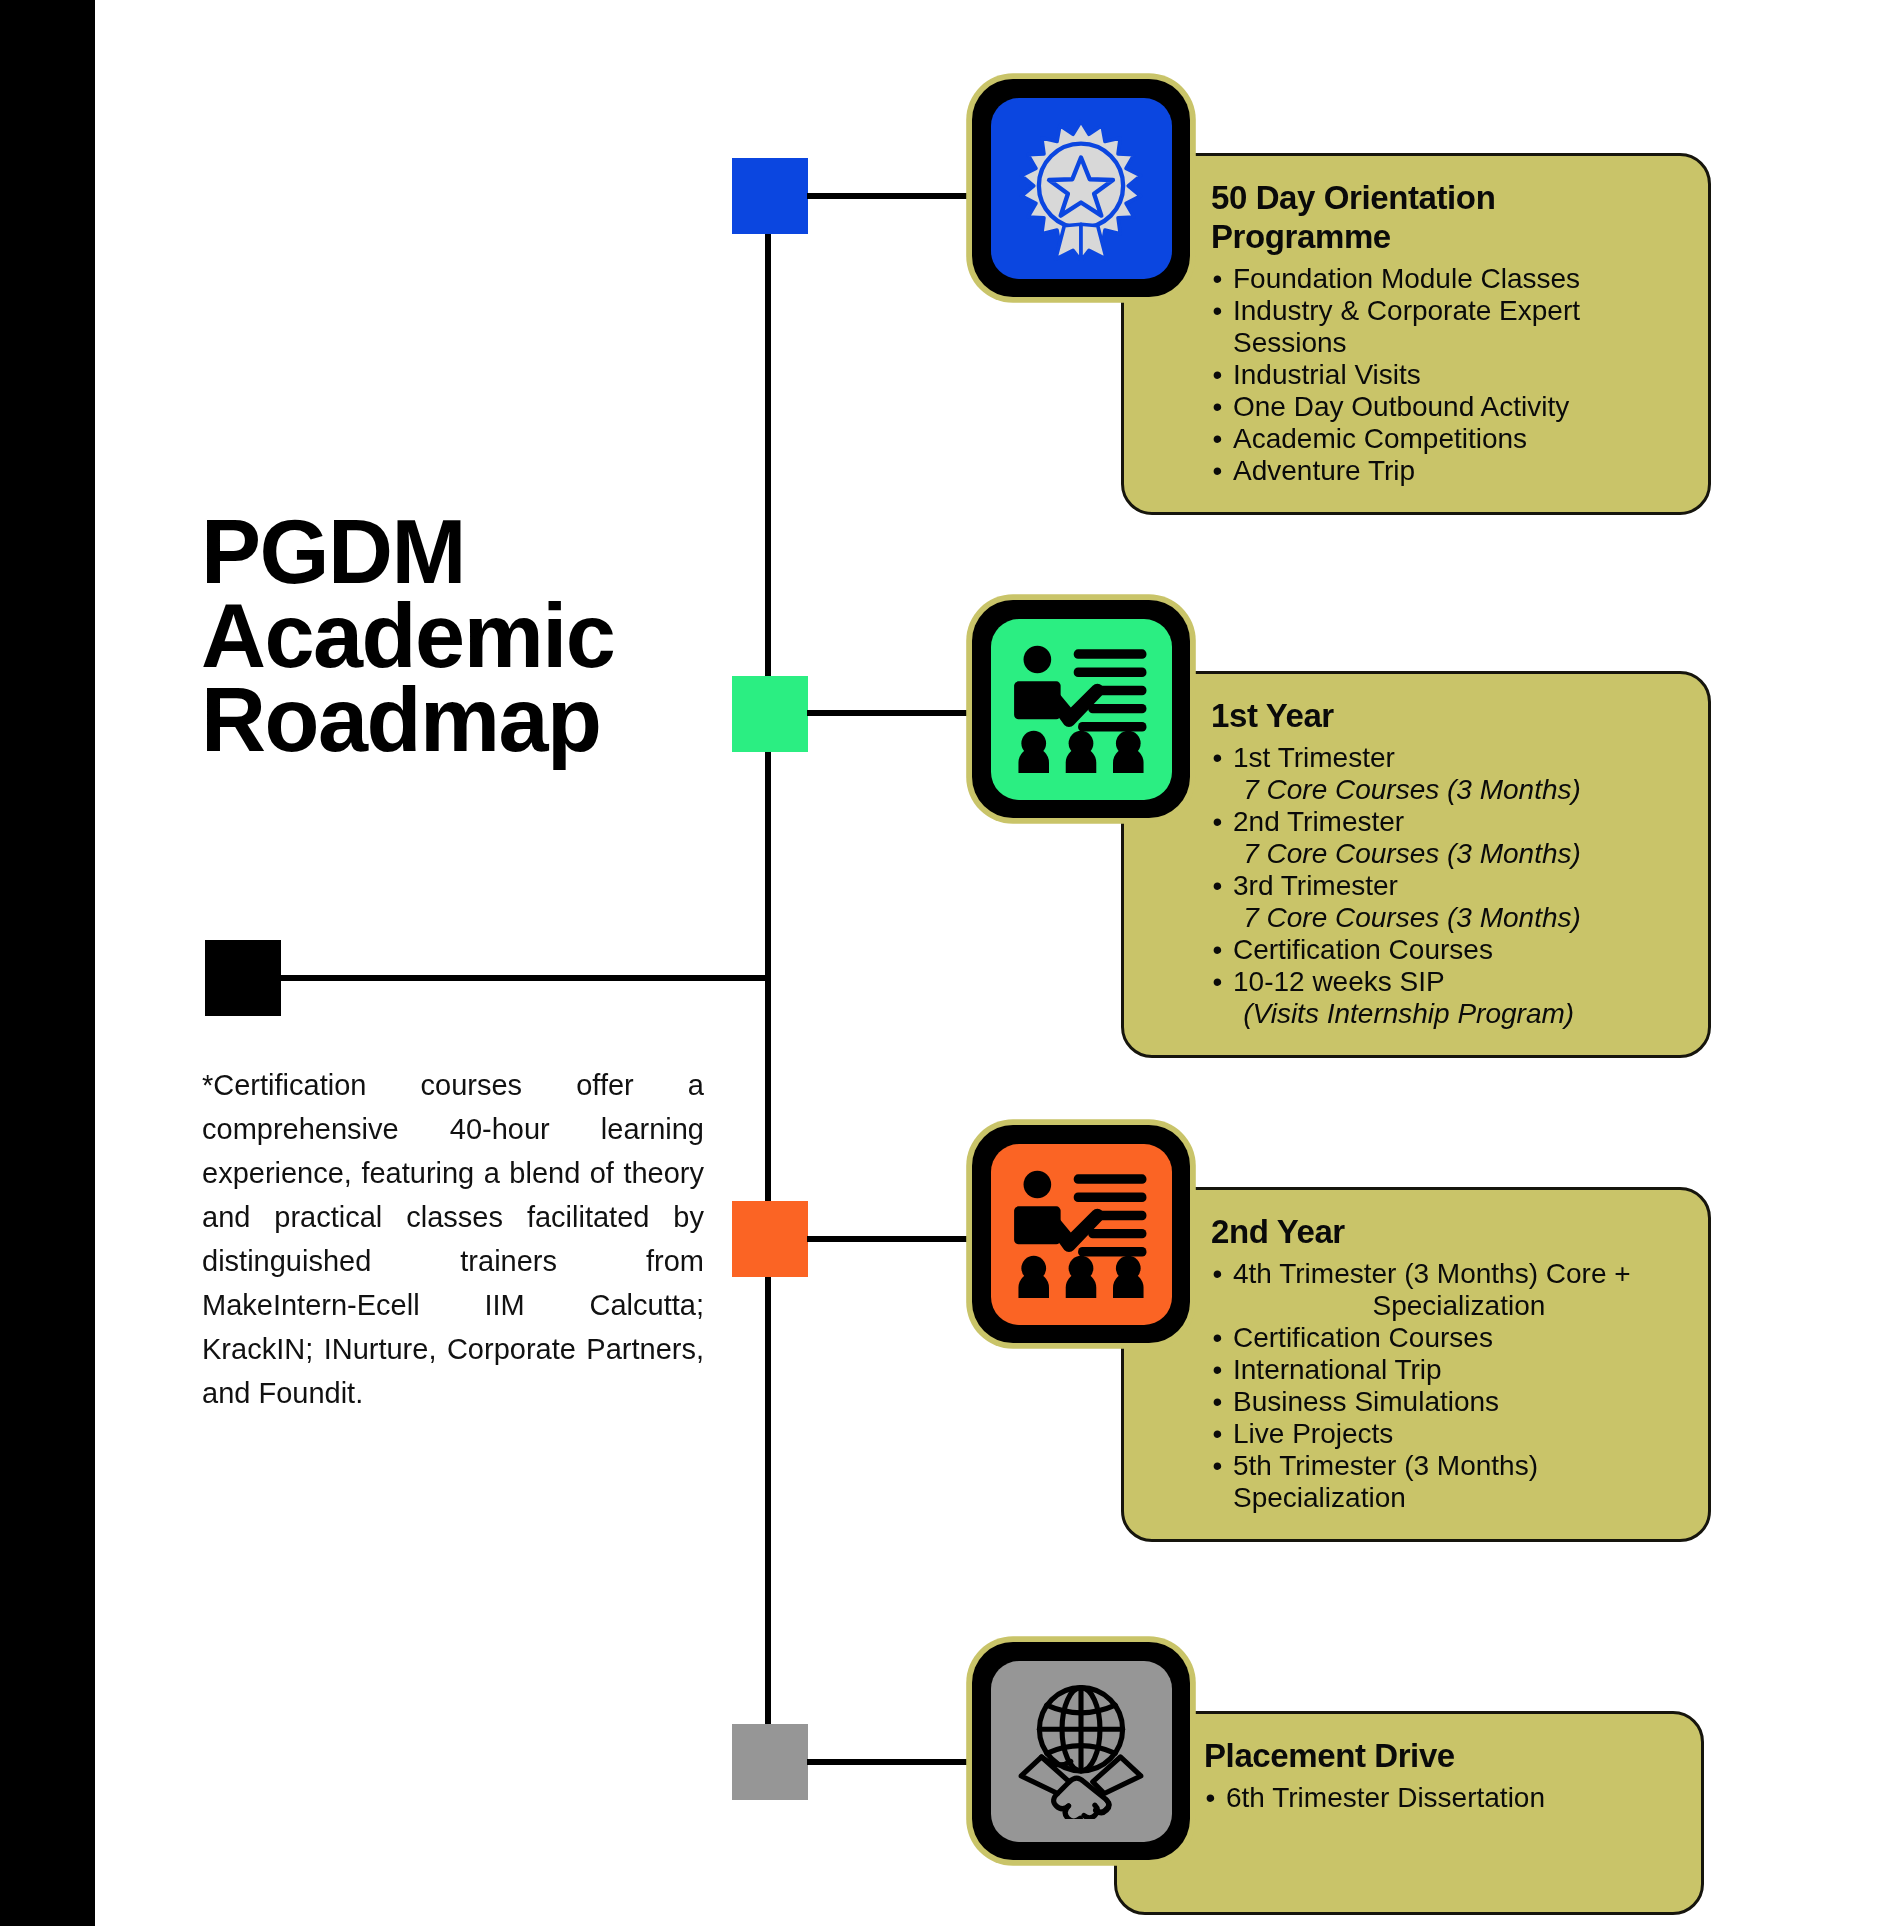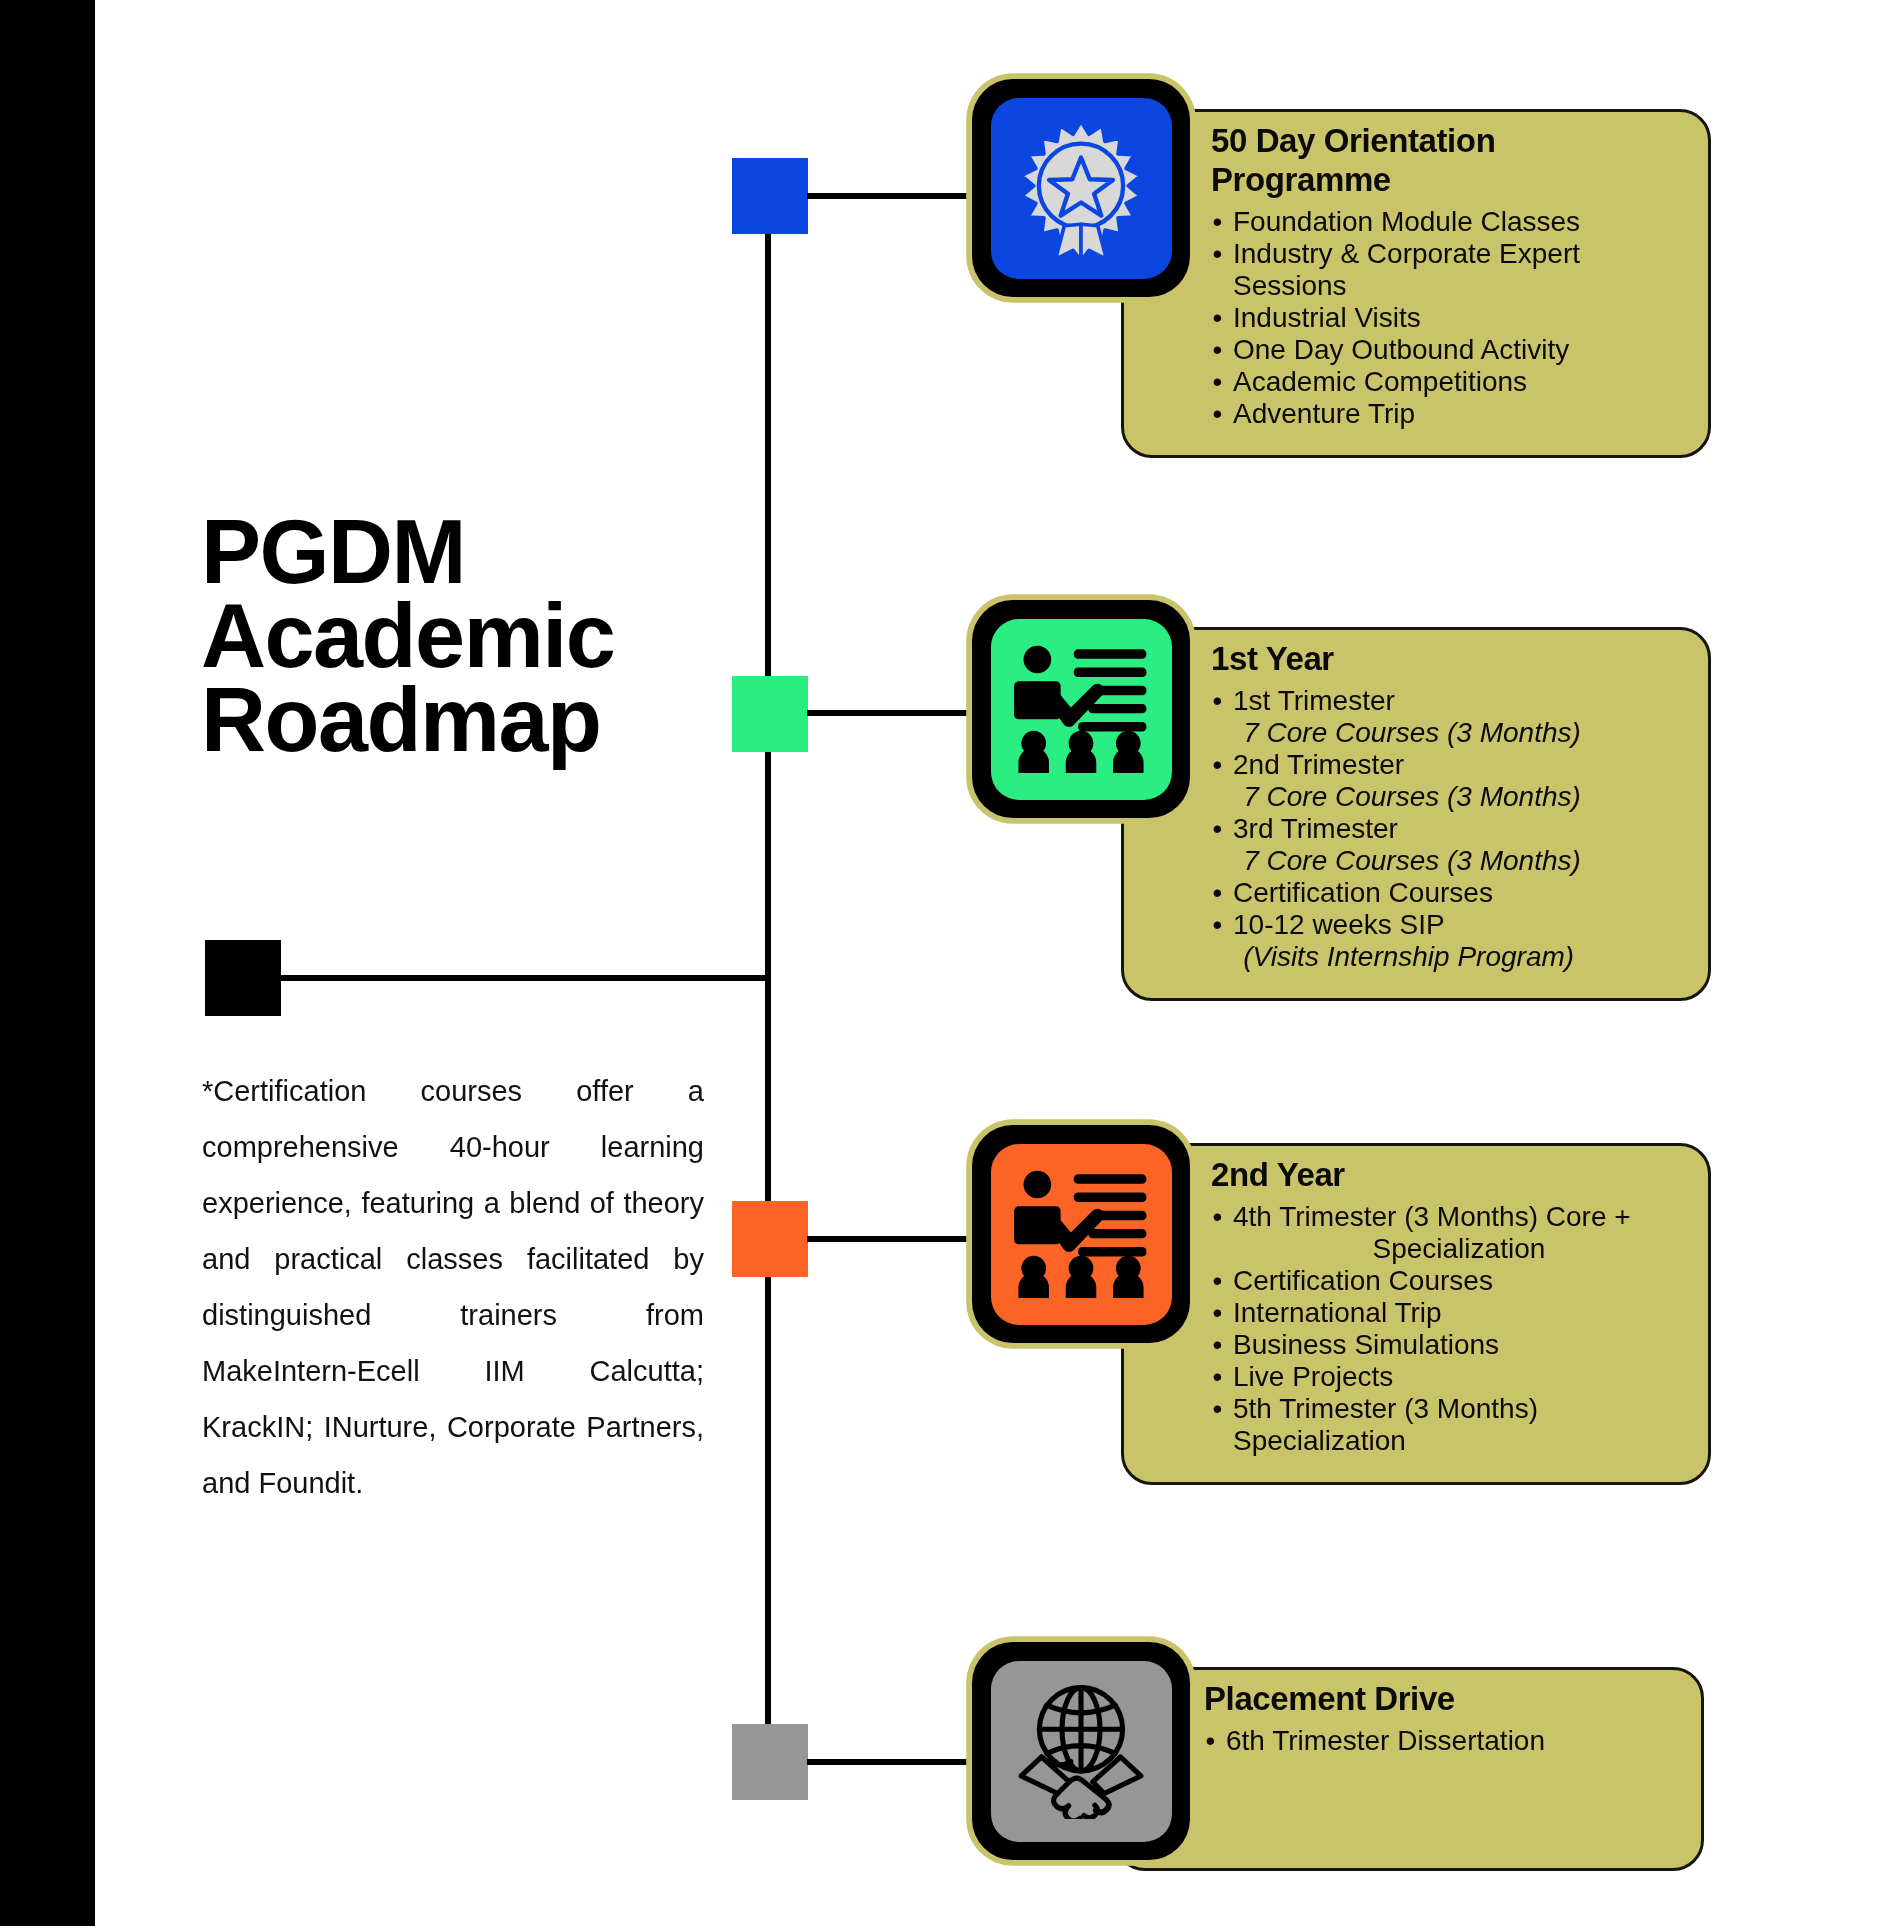--- a/index.html
+++ b/index.html
@@ -50,21 +50,21 @@
   
   .notes {
     position: absolute;
     left: 202px;
     top: 1063px;
     width: 502px;
   }
   .note-p {
     font-family: "Liberation Sans", sans-serif;
     font-size: 29px;
-    line-height: 56px;
+    line-height: 44px;
     color: #111111;
     text-align: justify;
     text-justify: inter-word;
     margin: 0 0 42px 0;
   }
   .note-p:last-child { margin-bottom: 0; }
 
   
   .spine {
     position: absolute;
@@ -87,21 +87,22 @@
     height: 76px;
   }
 
   
   .panel {
     position: absolute;
     background: #C9C469;
     border: 3.6px solid #16150d;
     border-radius: 31px;
     box-sizing: border-box;
-    padding: 9px 29px 25px 87px;
+    padding: 22px 29px 25px 87px;
+    margin-top: 44px;
   }
   .panel-title {
     font-family: "Liberation Sans", sans-serif;
     font-weight: 700;
     font-size: 33px;
     line-height: 39px;
     color: #0a0a0a;
     letter-spacing: -0.4px;
     margin: 0 0 7.3px 0;
   }

